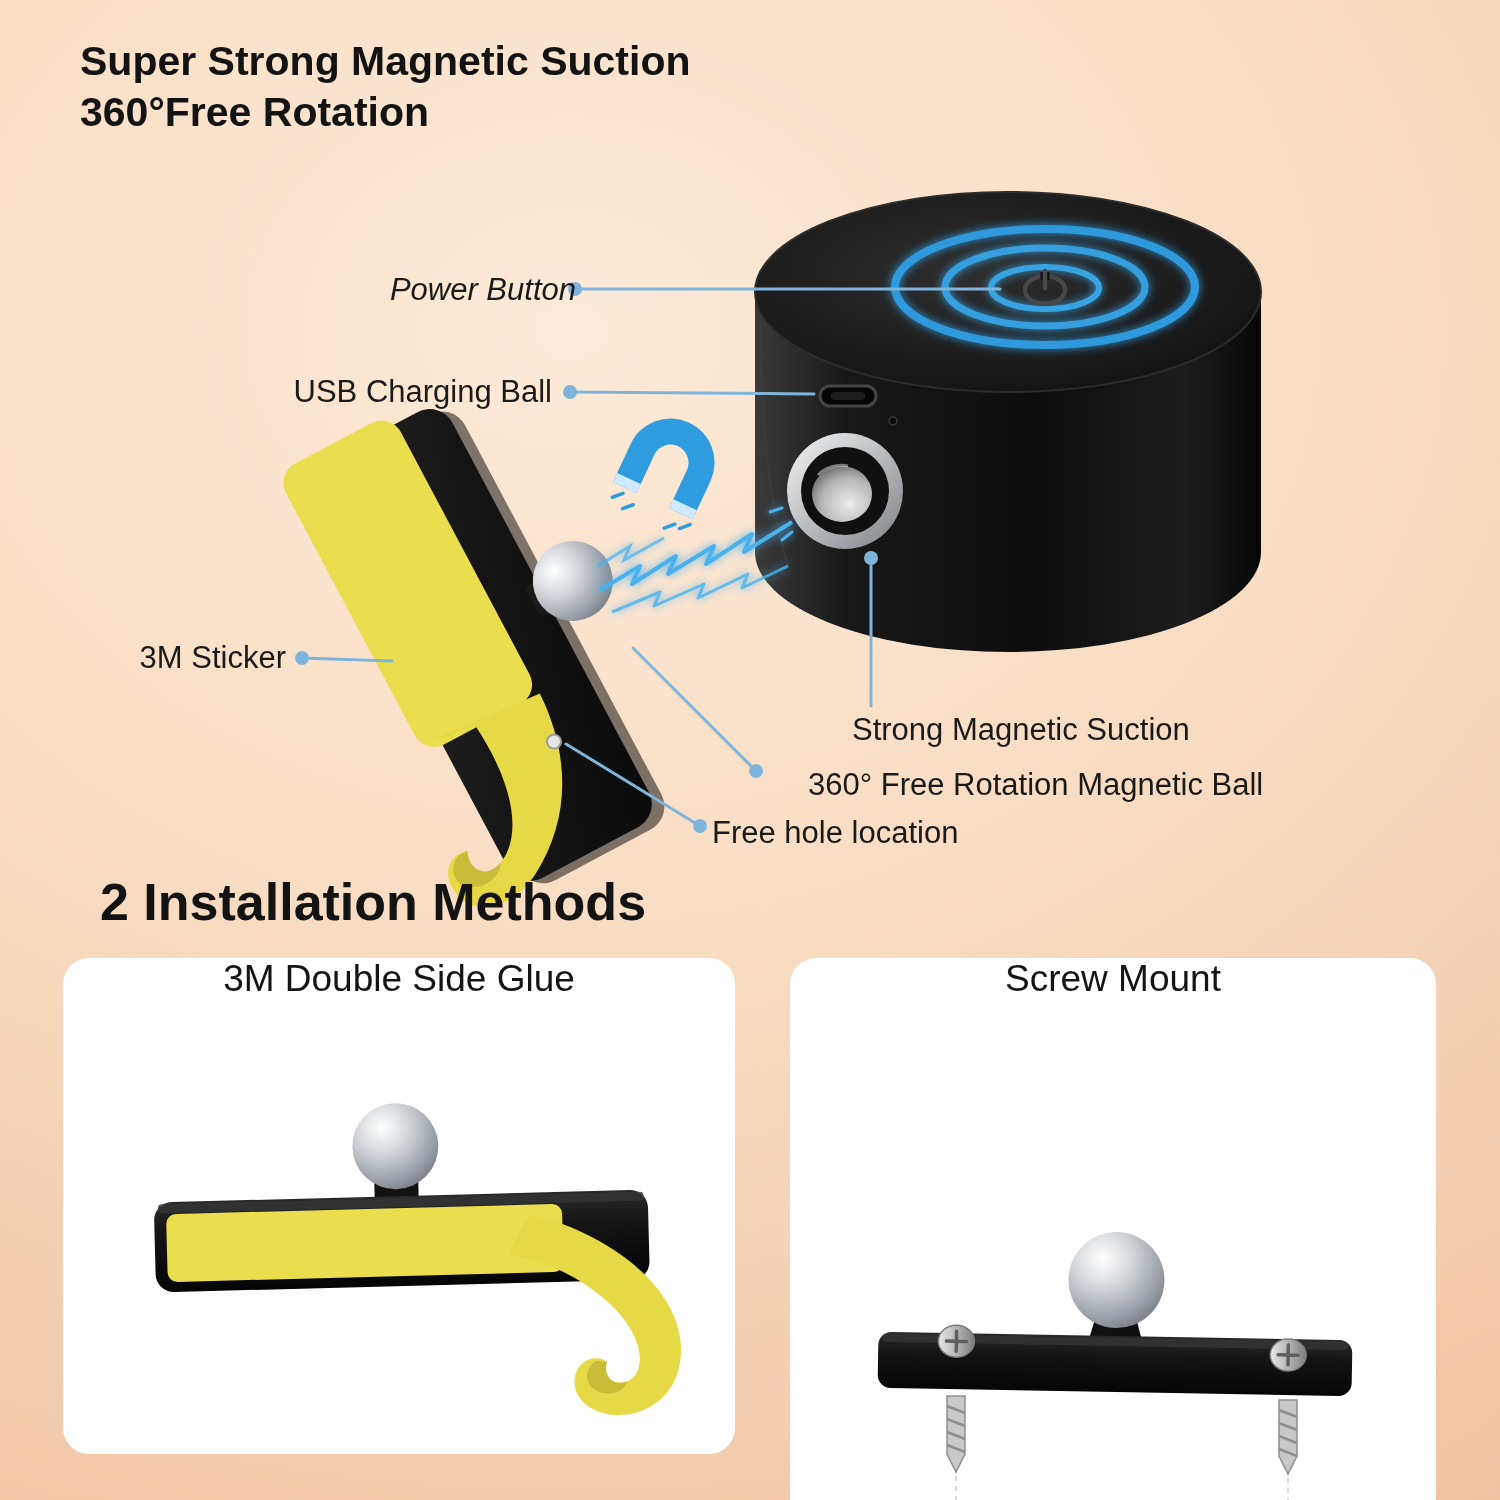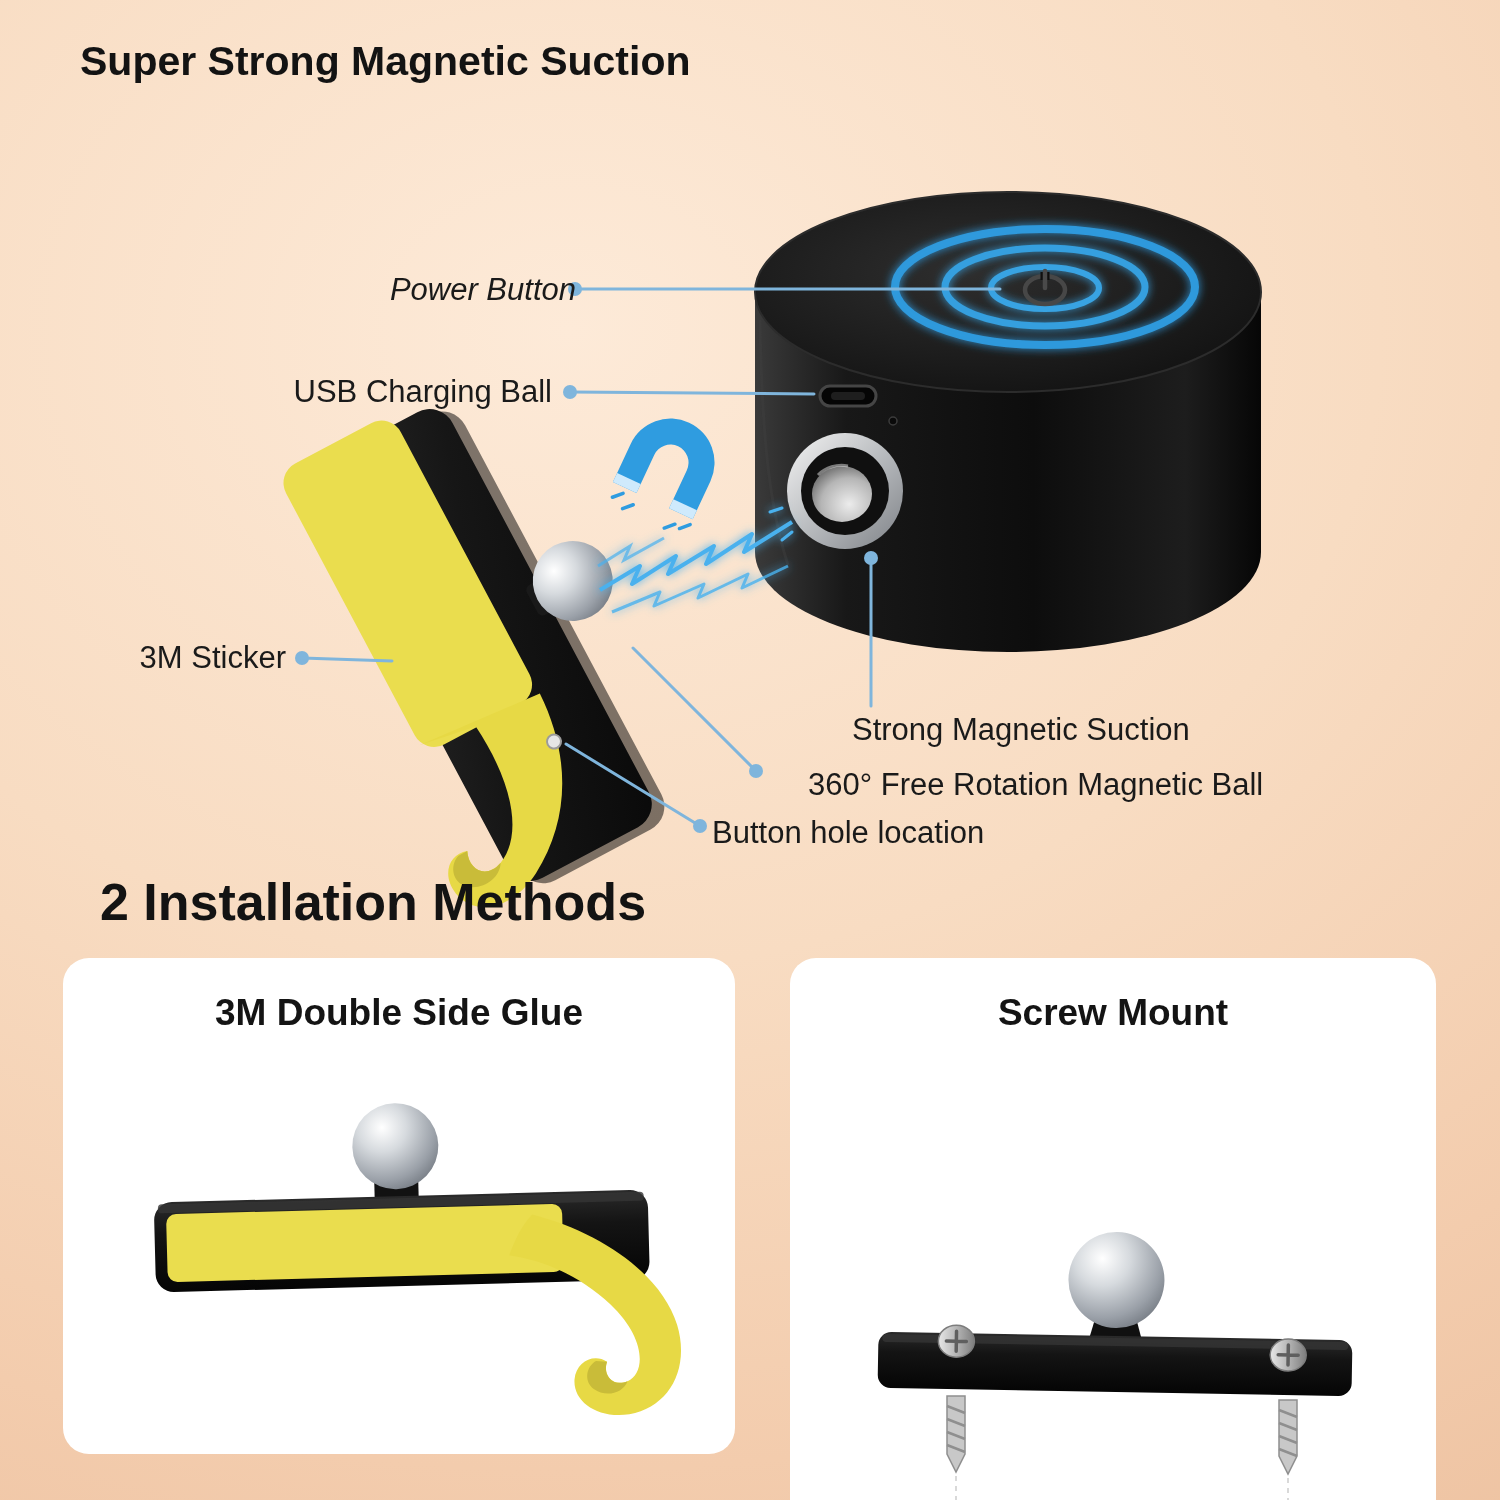--- a/index.html
+++ b/index.html
@@ -22,32 +22,33 @@
   .section-heading {
     position:absolute; left:100px; top:872px;
     font-size:52px; font-weight:700; color:#131313;
   }
   .card {
     position:absolute; background:#ffffff; border-radius:26px;
   }
   .card-left  { left:63px;  top:958px; width:672px; height:496px; }
   .card-right { left:790px; top:958px; width:646px; height:632px; }
   .card-title {
-    text-align:center; margin-top:34px;
-    font-size:37px; font-weight:700; color:#141414;
+    text-align:center; 
+    font-size:37px; font-weight:400; color:#141414;
   }
   .card-figure { position:absolute; left:0; bottom:0; display:block; }
 </style>
 </head>
 <body>
 
 <div class="canvas">
 
   <div class="main-title">
     <div>Super Strong Magnetic Suction</div>
+    <div>360°Free Rotation</div>
   </div>
 
   <svg class="scene-svg" width="1500" height="960" viewBox="0 0 1500 960">
     <defs>
       <linearGradient id="cylSide" x1="0" y1="0" x2="1" y2="0">
         <stop offset="0" stop-color="#3a3a3a"></stop>
         <stop offset="0.18" stop-color="#181818"></stop>
         <stop offset="0.55" stop-color="#0d0d0d"></stop>
         <stop offset="0.85" stop-color="#1d1d1d"></stop>
         <stop offset="1" stop-color="#060606"></stop>
@@ -172,21 +173,21 @@
         <line x1="700" y1="826" x2="566" y2="744"></line>
       </g>
     </g>
   </svg>
 
   <div class="callout-label anchor-right" style="left:576px; top:290px;font-style:italic;">Power Button</div>
   <div class="callout-label anchor-right" style="left:552px; top:392px;">USB Charging Ball</div>
   <div class="callout-label anchor-right" style="left:286px; top:658px;">3M Sticker</div>
   <div class="callout-label anchor-left" style="left:852px; top:730px;">Strong Magnetic Suction</div>
   <div class="callout-label anchor-left" style="left:770px; top:785px;margin-left:38px;">360° Free Rotation Magnetic Ball</div>
-  <div class="callout-label anchor-left" style="left:712px; top:833px;">Button hole location</div>
+  <div class="callout-label anchor-left" style="left:712px; top:833px;">Free hole location</div>
 
   <div class="section-heading">2 Installation Methods</div>
 
   <div class="card card-left">
     <div class="card-title">3M Double Side Glue</div>
     <svg class="card-figure" width="672" height="386" viewBox="0 0 672 386">
       <defs>
         <radialGradient id="ballB" cx="0.35" cy="0.28" r="0.95">
           <stop offset="0" stop-color="#ffffff"></stop>
           <stop offset="0.3" stop-color="#d6dade"></stop>

